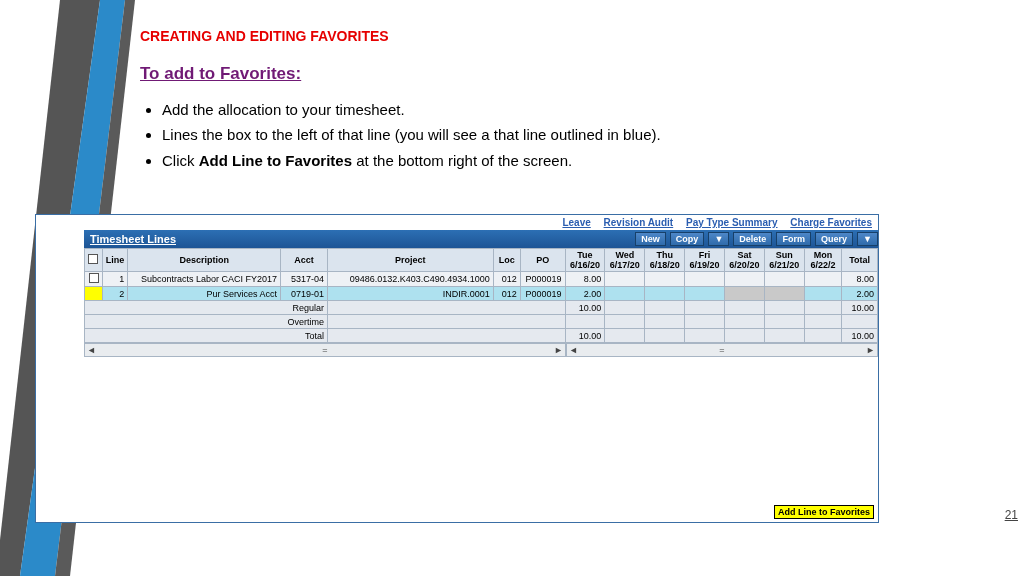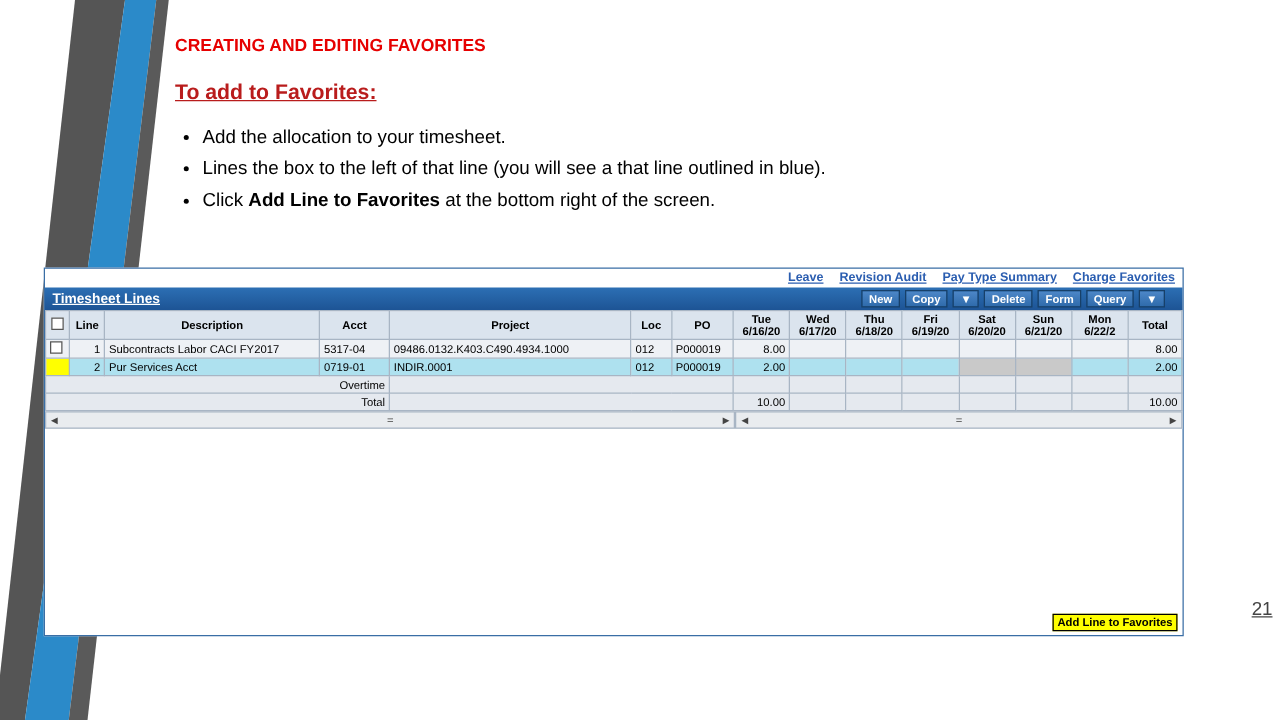--- a/index.html
+++ b/index.html
@@ -29,64 +29,65 @@
     color: #e60000;
     font-weight: bold;
     font-size: 14px;
     margin-bottom: 20px;
   }
   .subtitle {
     font-weight: bold;
     text-decoration: underline;
     font-size: 17px;
     margin-bottom: 14px;
-    color:#b91c1c;
+    color:#701a75;
   }
   ul.bullets {
     list-style: disc;
     padding-left: 22px;
     font-size: 15px;
     line-height: 1.55;
     color:#000;
     margin-bottom:14px;
   }
   ul.bullets li { margin-bottom: 2px; }
   .b { font-weight: bold; }
 
   
   .shot {
     position: absolute;
     left: 35px;
     top: 214px;
-    width: 912px;
+    width: 844px;
     border: 1px solid #3a6ea5;
     background:#fff;
     font-size:10px;
     color:#000;
+    padding-left:48px;
   }
   .shot .toplinks {
     text-align: right;
     padding: 2px 6px;
     color:#2a5db0;
     font-weight:bold;
     font-size:10px;
   }
   .shot .toplinks span { margin-left: 10px; cursor:pointer; text-decoration:underline; }
   .headerbar {
     background: linear-gradient(#2c6fb4,#1d5495);
     color:#fff;
     font-weight:bold;
     padding:3px 6px;
     font-size:11px;
     position:relative;
     text-decoration:underline;
   }
   .headerbar .btns {
     position:absolute;
-    right:14px;
+    right:0;
     top:2px;
   }
   .hbtn {
     display:inline-block;
     background: linear-gradient(#4d87c8,#2f6bab);
     border:1px solid #174069;
     color:#fff;
     font-size:9px;
     padding:1px 5px;
     margin-left:1px;
@@ -106,21 +107,21 @@
     white-space:nowrap;
     background:#eef1f5;
     height:14px;
   }
   table.ts th {
     background:#dbe4ee;
     font-weight:bold;
     text-align:center;
     color:#000;
   }
-  table.ts td { text-align:left; }
+  table.ts td { text-align:right; }
   table.ts td.num { text-align:right; }
   tr.row2 td.highlight { background:#aee1ef; }
   td.yellowmark { background:#ffff00 !important; }
   tr.summary td { background:#e5e9ef; text-align:right; }
   tr.summary td.label { text-align:right; font-weight:normal; }
 
   .scrollrow {
     display:flex;
     width:100%;
   }
@@ -146,22 +147,22 @@
     font-size:9px;
     padding:1px 3px;
     cursor:pointer;
     font-weight:bold;
     color:#000;
   }
 
   .pagenum {
     position:absolute;
     right:6px;
-    bottom:80px;
-    font-size:15px;
+    bottom:54px;
+    font-size:12px;
     color:#444;
     text-decoration:underline;
   }
 
   .checkcell { width:16px; text-align:center; }
   .cb { display:inline-block; width:10px;height:10px;border:1px solid #555;background:#fff; }
 </style>
 </head>
 <body>
 
@@ -267,20 +268,32 @@
       <td class="num highlight">2.00</td>
       <td class="num highlight"></td>
       <td class="num highlight"></td>
       <td class="num highlight"></td>
       <td class="num" style="background:#c9c9c9"></td>
       <td class="num" style="background:#c9c9c9"></td>
       <td class="num highlight"></td>
       <td class="num highlight">2.00</td>
     </tr>
     <tr class="summary">
+      <td colspan="4" class="label">Regular</td>
+      <td colspan="3"></td>
+      <td class="num">10.00</td>
+      <td></td>
+          <td></td>
+          <td></td>
+          <td></td>
+          <td></td>
+          <td></td>
+      <td class="num">10.00</td>
+    </tr>
+    <tr class="summary">
       <td colspan="4" class="label">Overtime</td>
       <td colspan="3"></td>
       <td class="num"></td>
       <td></td>
           <td></td>
           <td></td>
           <td></td>
           <td></td>
           <td></td>
           <td></td>

